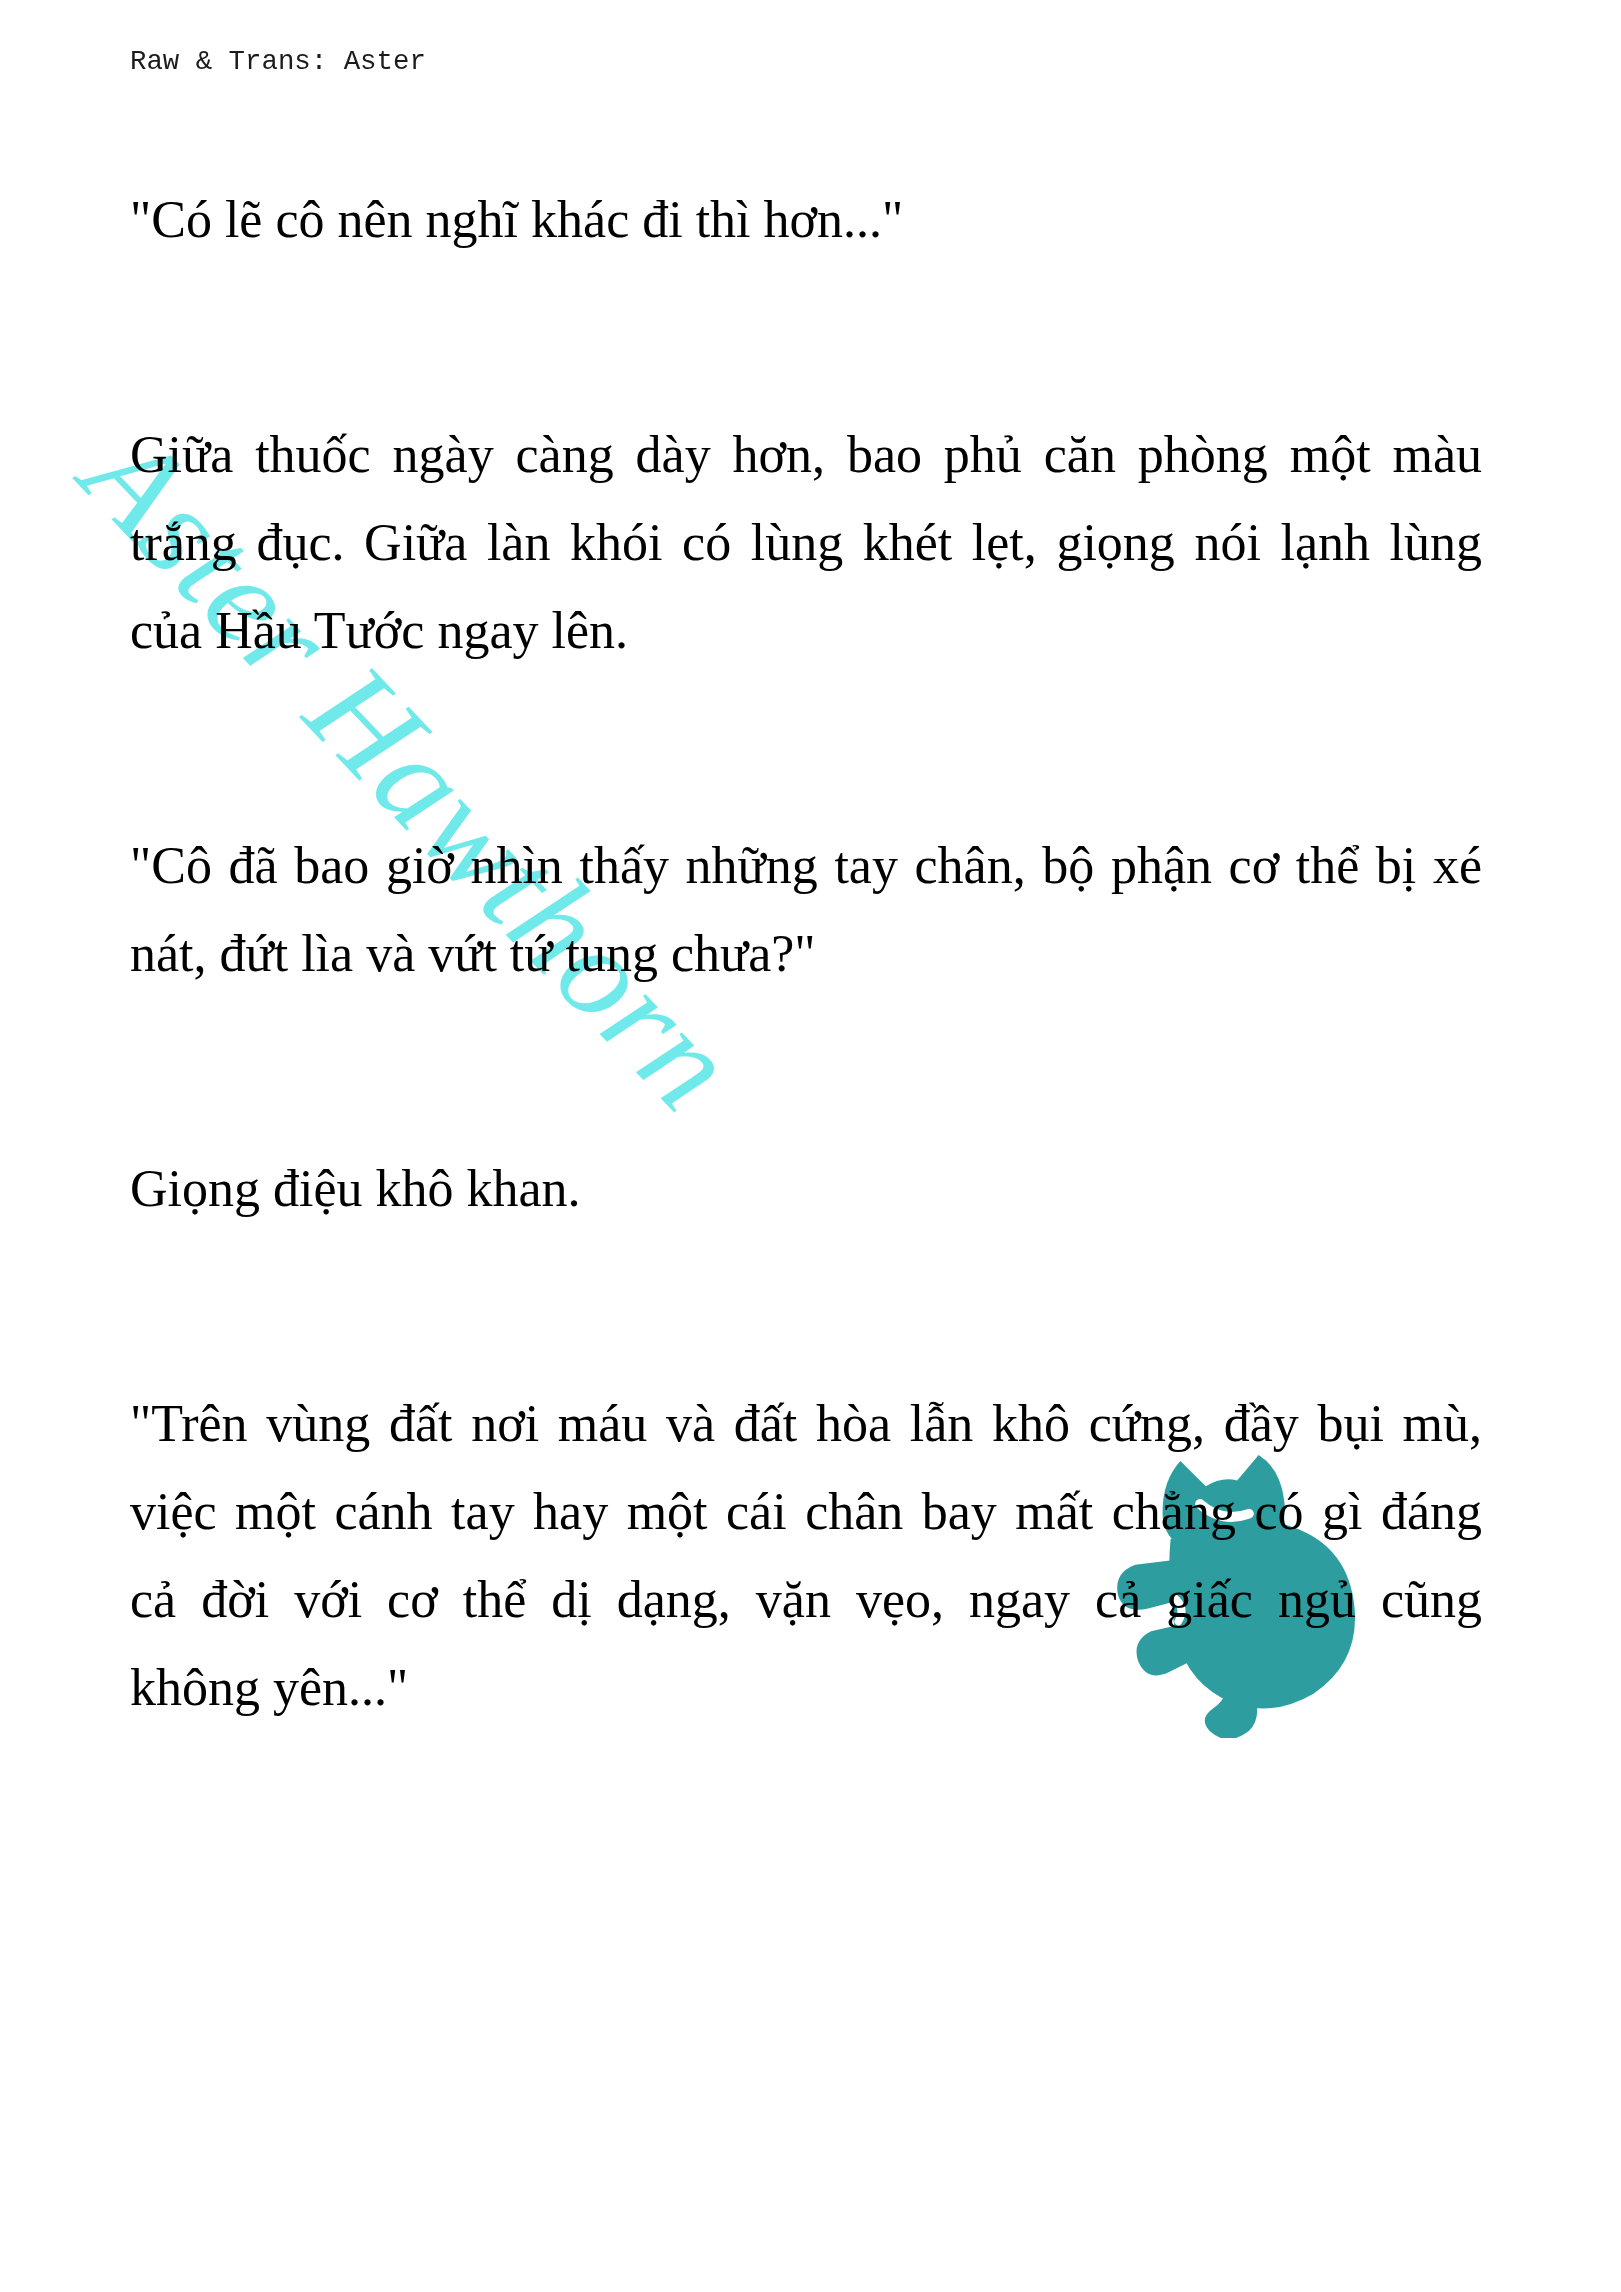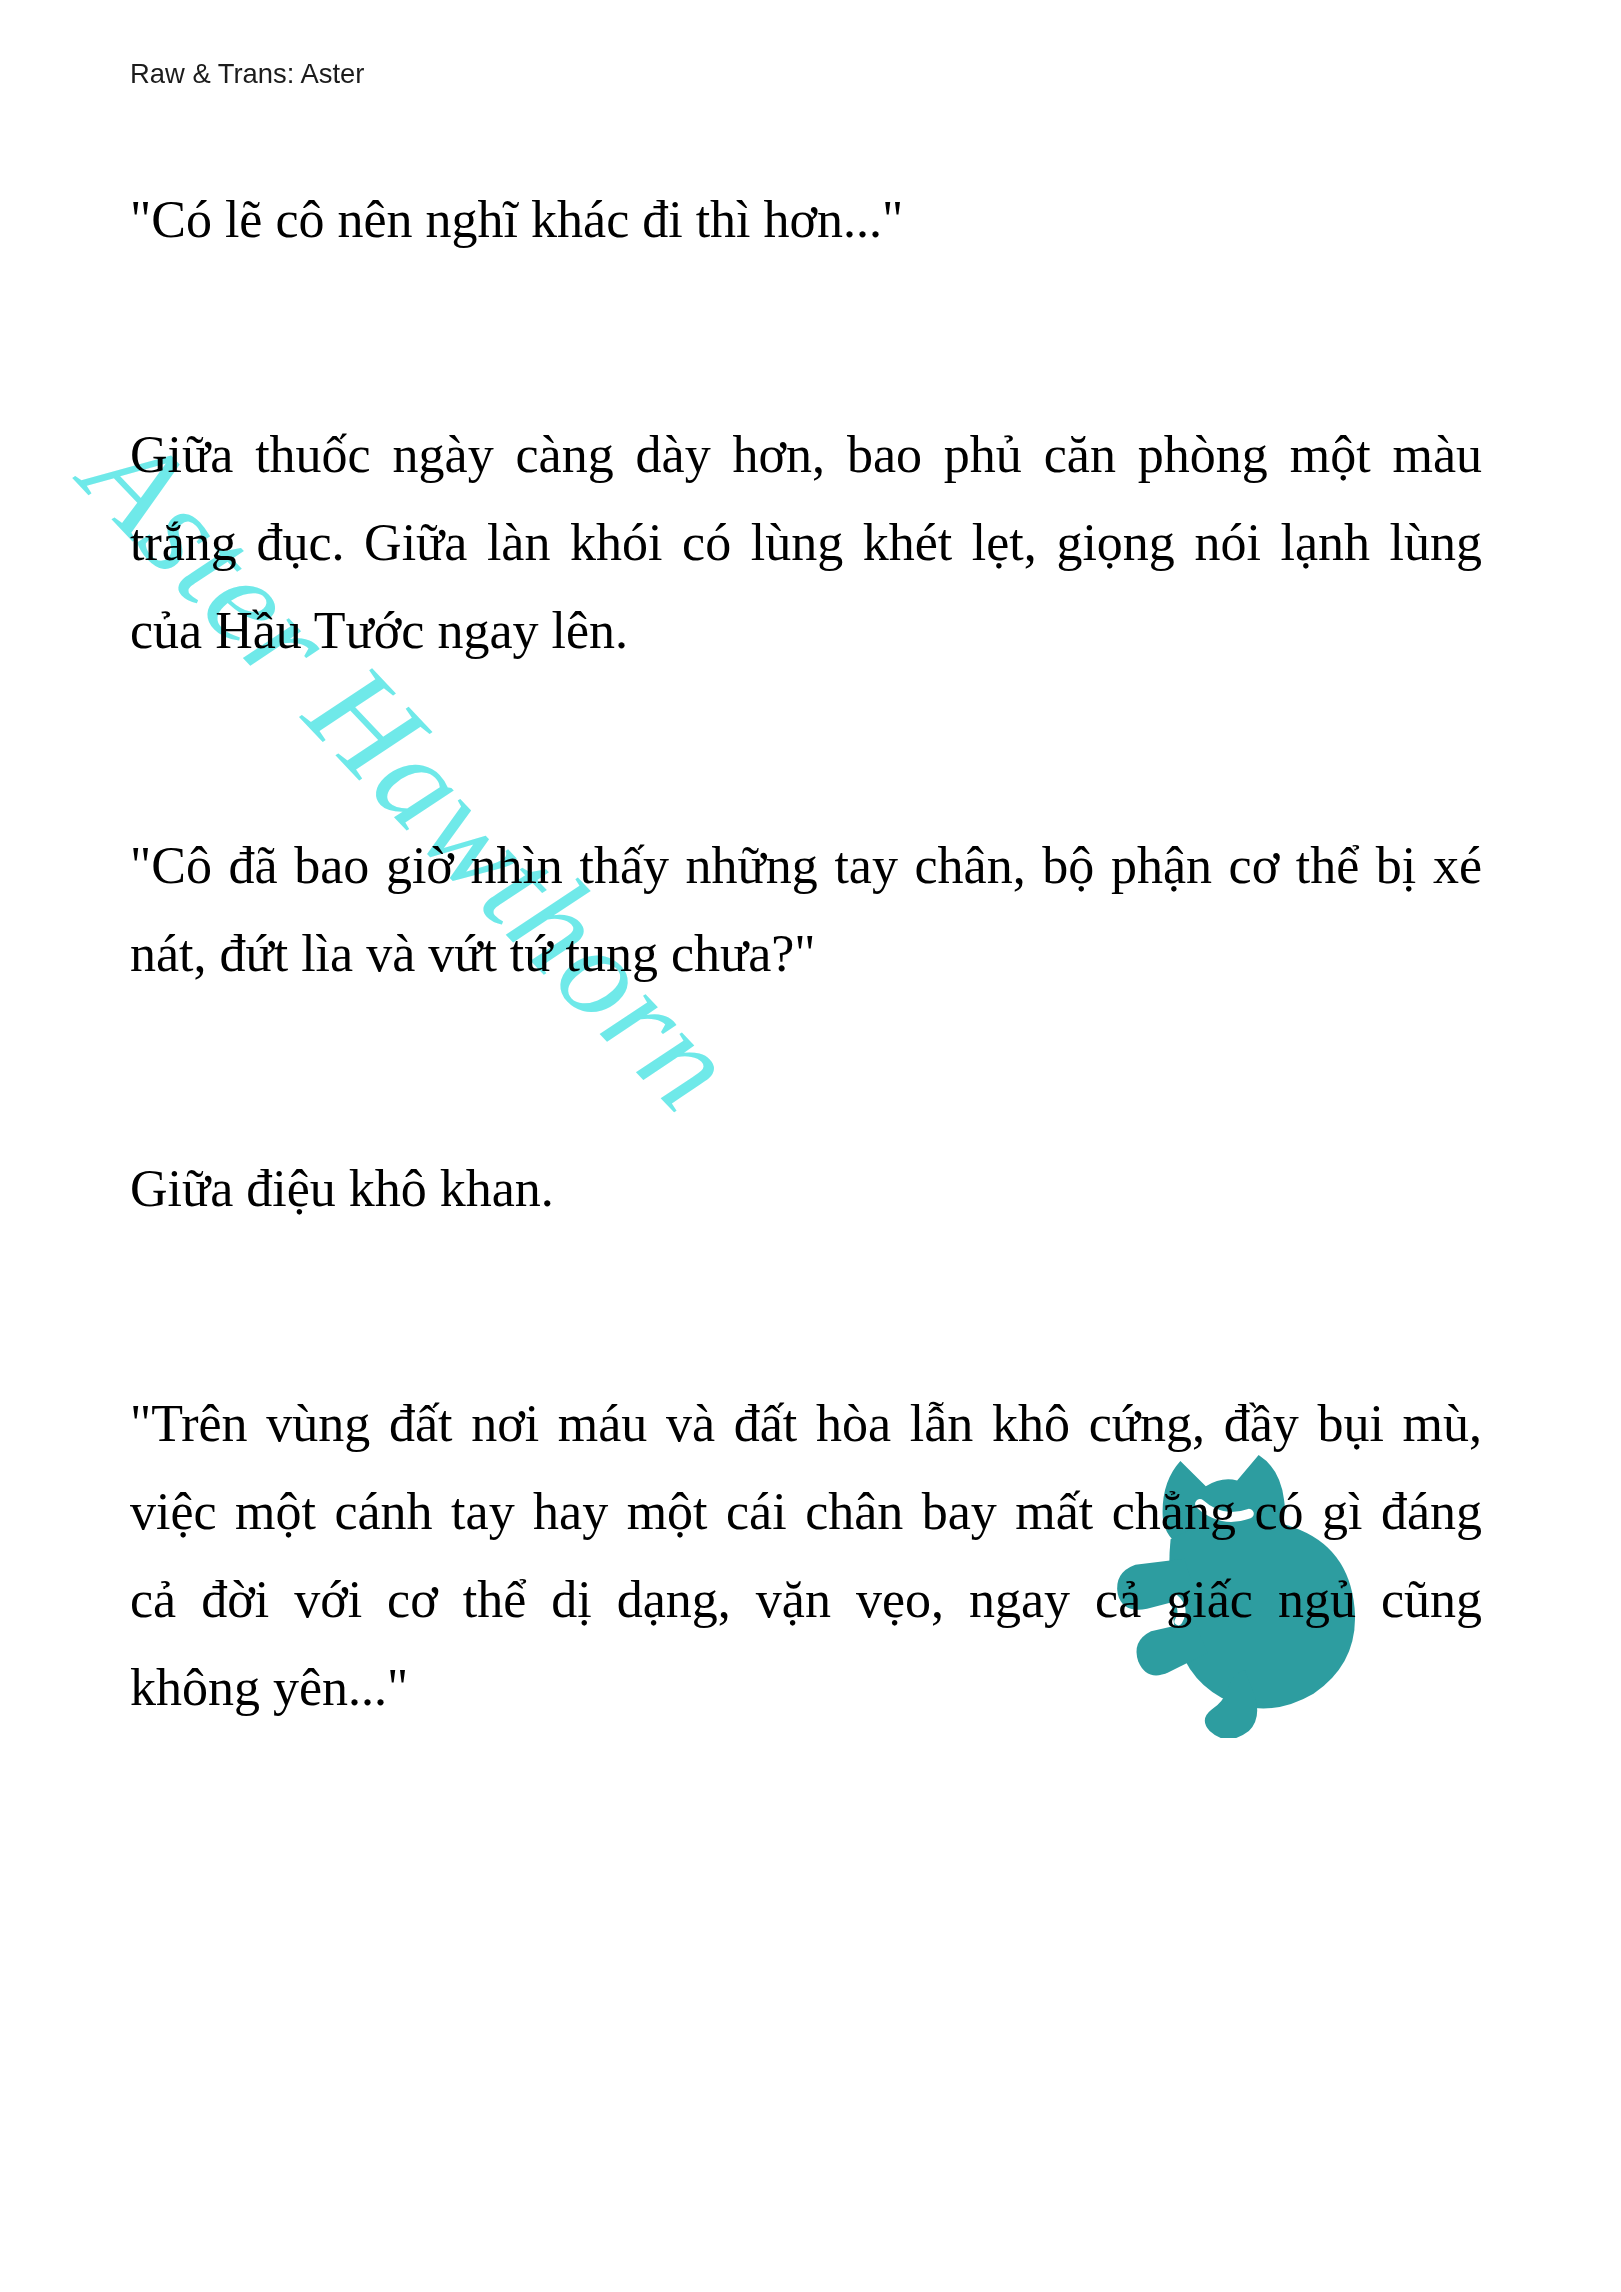--- a/index.html
+++ b/index.html
@@ -11,22 +11,22 @@
     position: relative;
     width: 1621px;
     height: 2293px;
     background: #ffffff;
     overflow: hidden;
     font-family: "Liberation Serif", serif;
   }
   .header-credit {
     position: absolute;
     left: 130px;
-    top: 58px;
-    font-family: Liberation Sans, sans-serif;
+    top: 46px;
+    font-family: Liberation Mono, monospace;
     font-size: 27.4px;
     color: #1c1c1c;
     z-index: 3;
     white-space: nowrap;
   }
   .watermark {
     position: absolute;
     left: 165px;
     top: 400px;
     font-family: "Liberation Serif", serif;
@@ -110,21 +110,21 @@
       <div class="text-line">trắng đục. Giữa làn khói có lùng khét lẹt, giọng nói lạnh lùng</div>
       <div class="text-line last">của Hầu Tước ngay lên.</div>
     </div>
 
     <div class="paragraph">
       <div class="text-line">"Cô đã bao giờ nhìn thấy những tay chân, bộ phận cơ thể bị xé</div>
       <div class="text-line last">nát, đứt lìa và vứt tứ tung chưa?"</div>
     </div>
 
     <div class="paragraph">
-      <div class="text-line last">Giữa điệu khô khan.</div>
+      <div class="text-line last">Giọng điệu khô khan.</div>
     </div>
 
     <div class="paragraph">
       <div class="text-line">"Trên vùng đất nơi máu và đất hòa lẫn khô cứng, đầy bụi mù,</div>
       <div class="text-line">việc một cánh tay hay một cái chân bay mất chẳng có gì đáng</div>
       <div class="text-line">cả đời với cơ thể dị dạng, vặn vẹo, ngay cả giấc ngủ cũng</div>
       <div class="text-line last">không yên..."</div>
     </div>
 
   </div>

